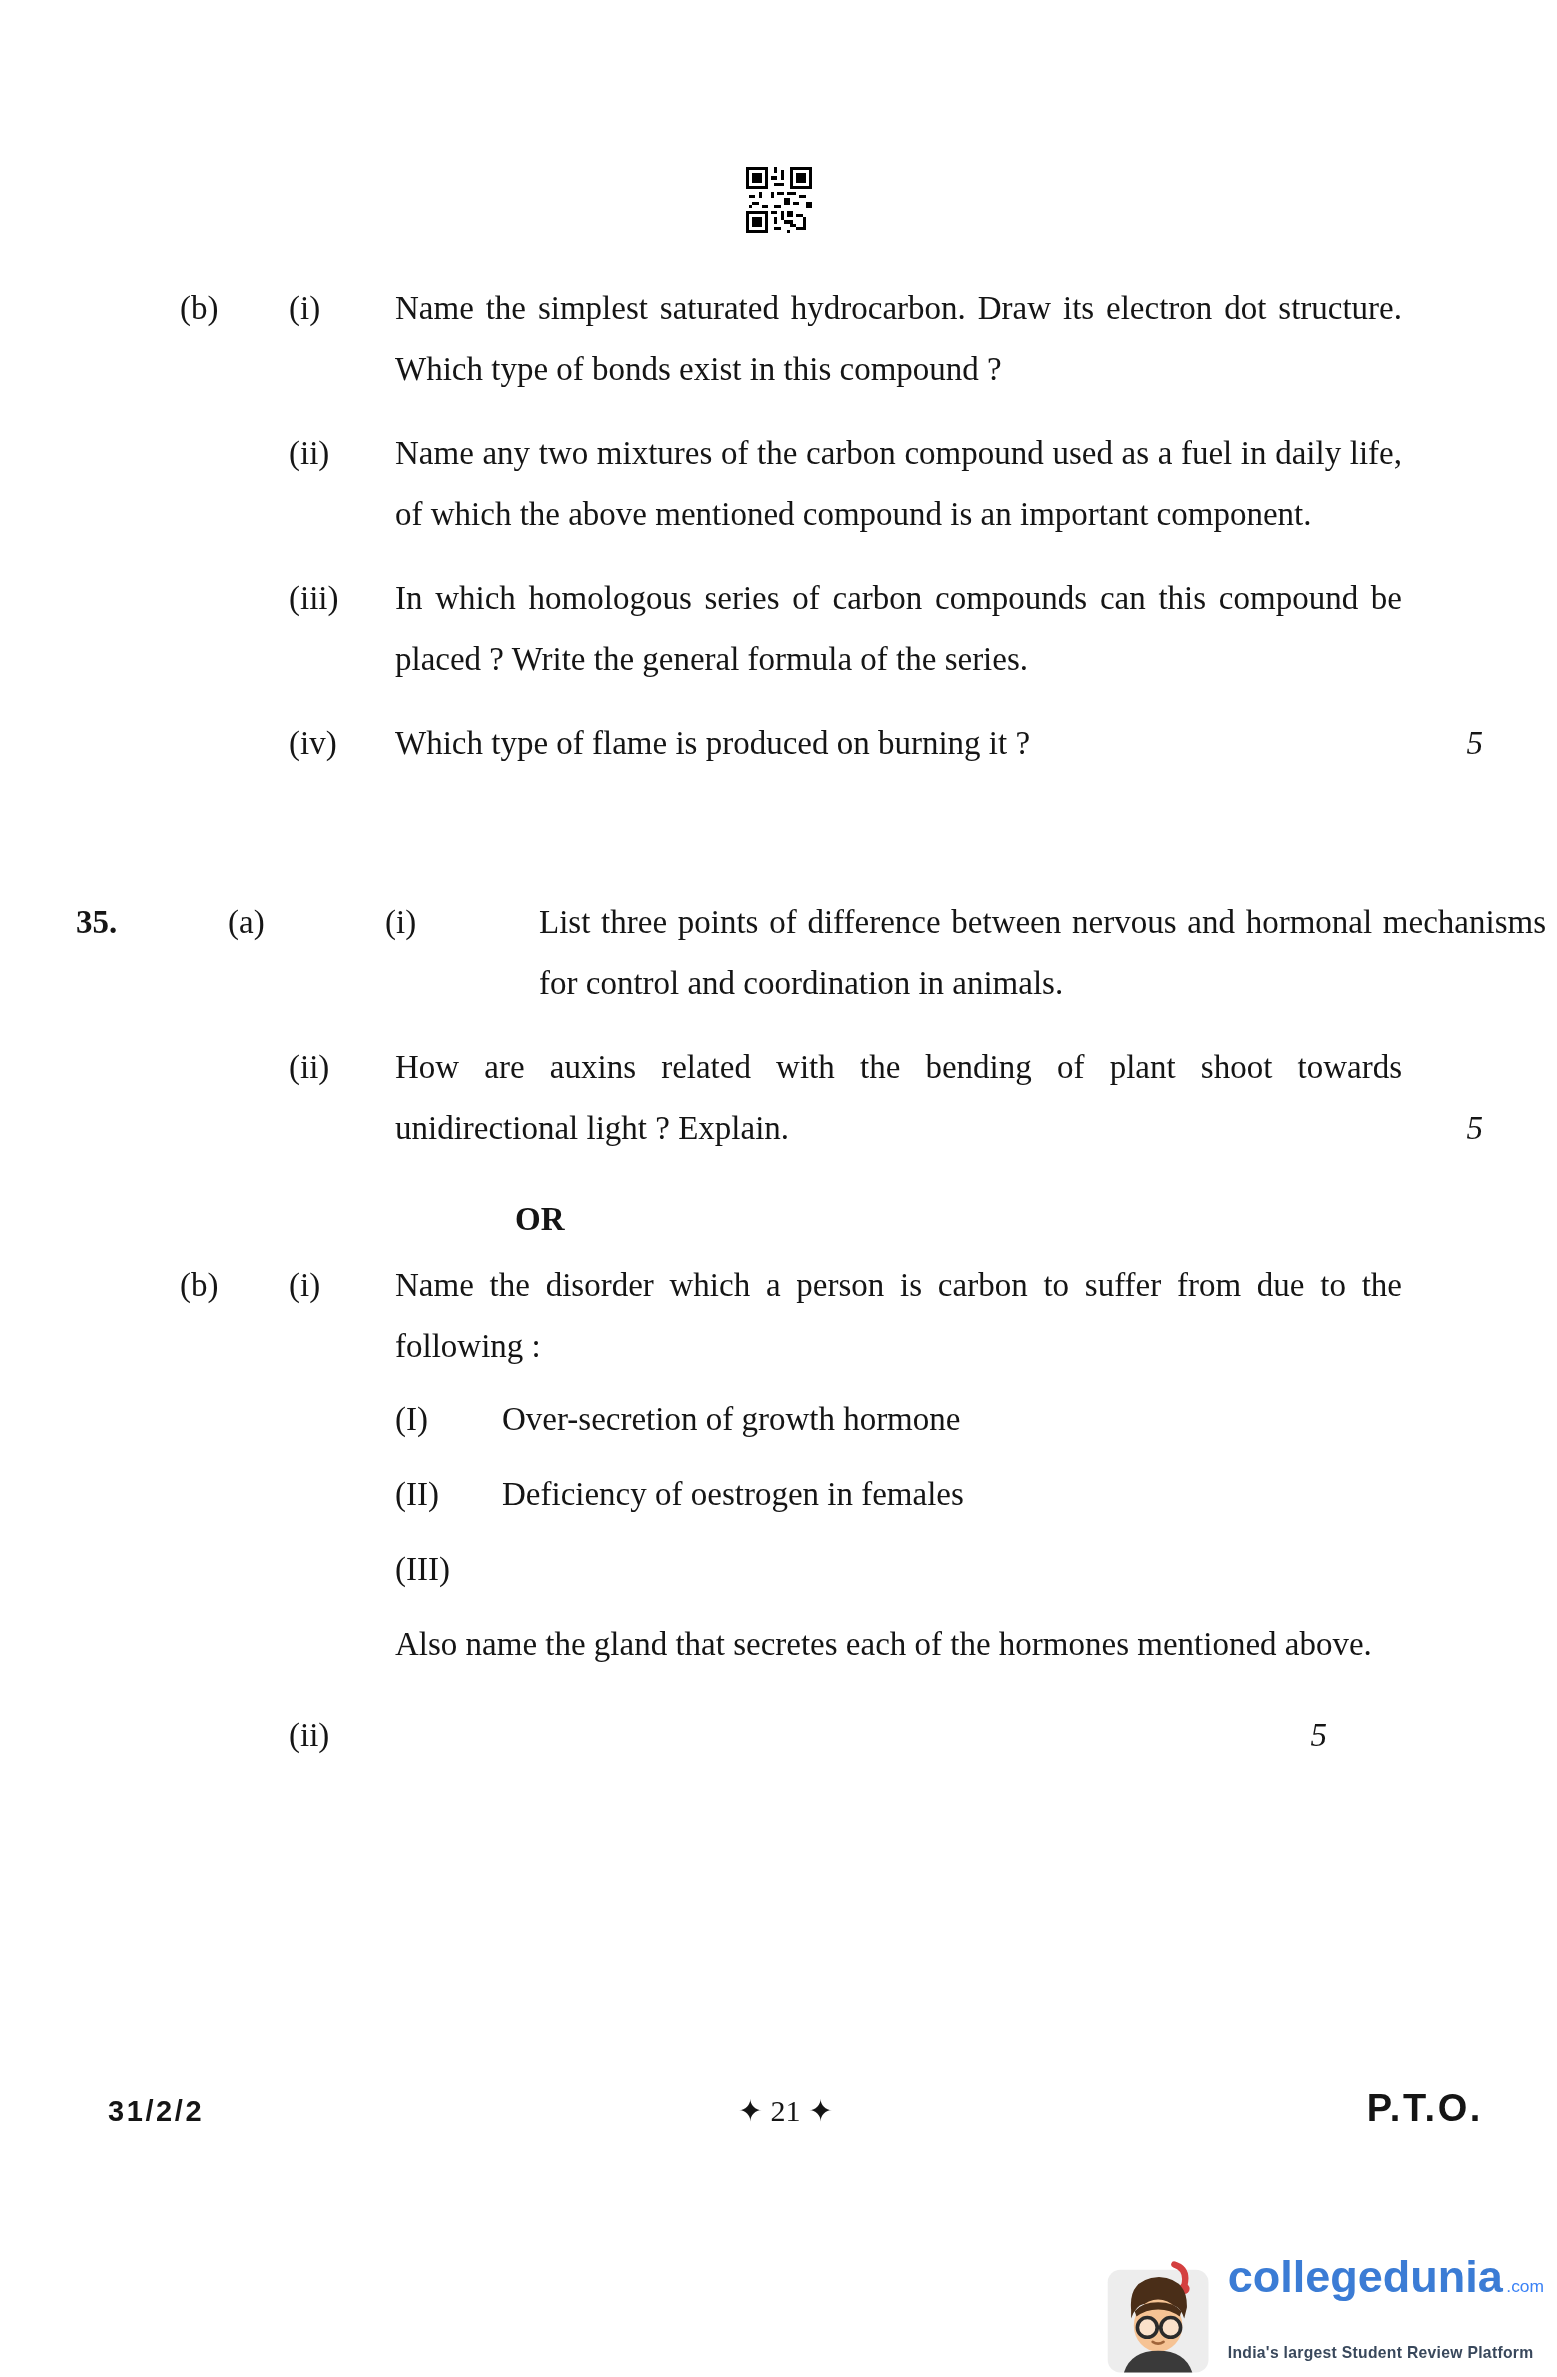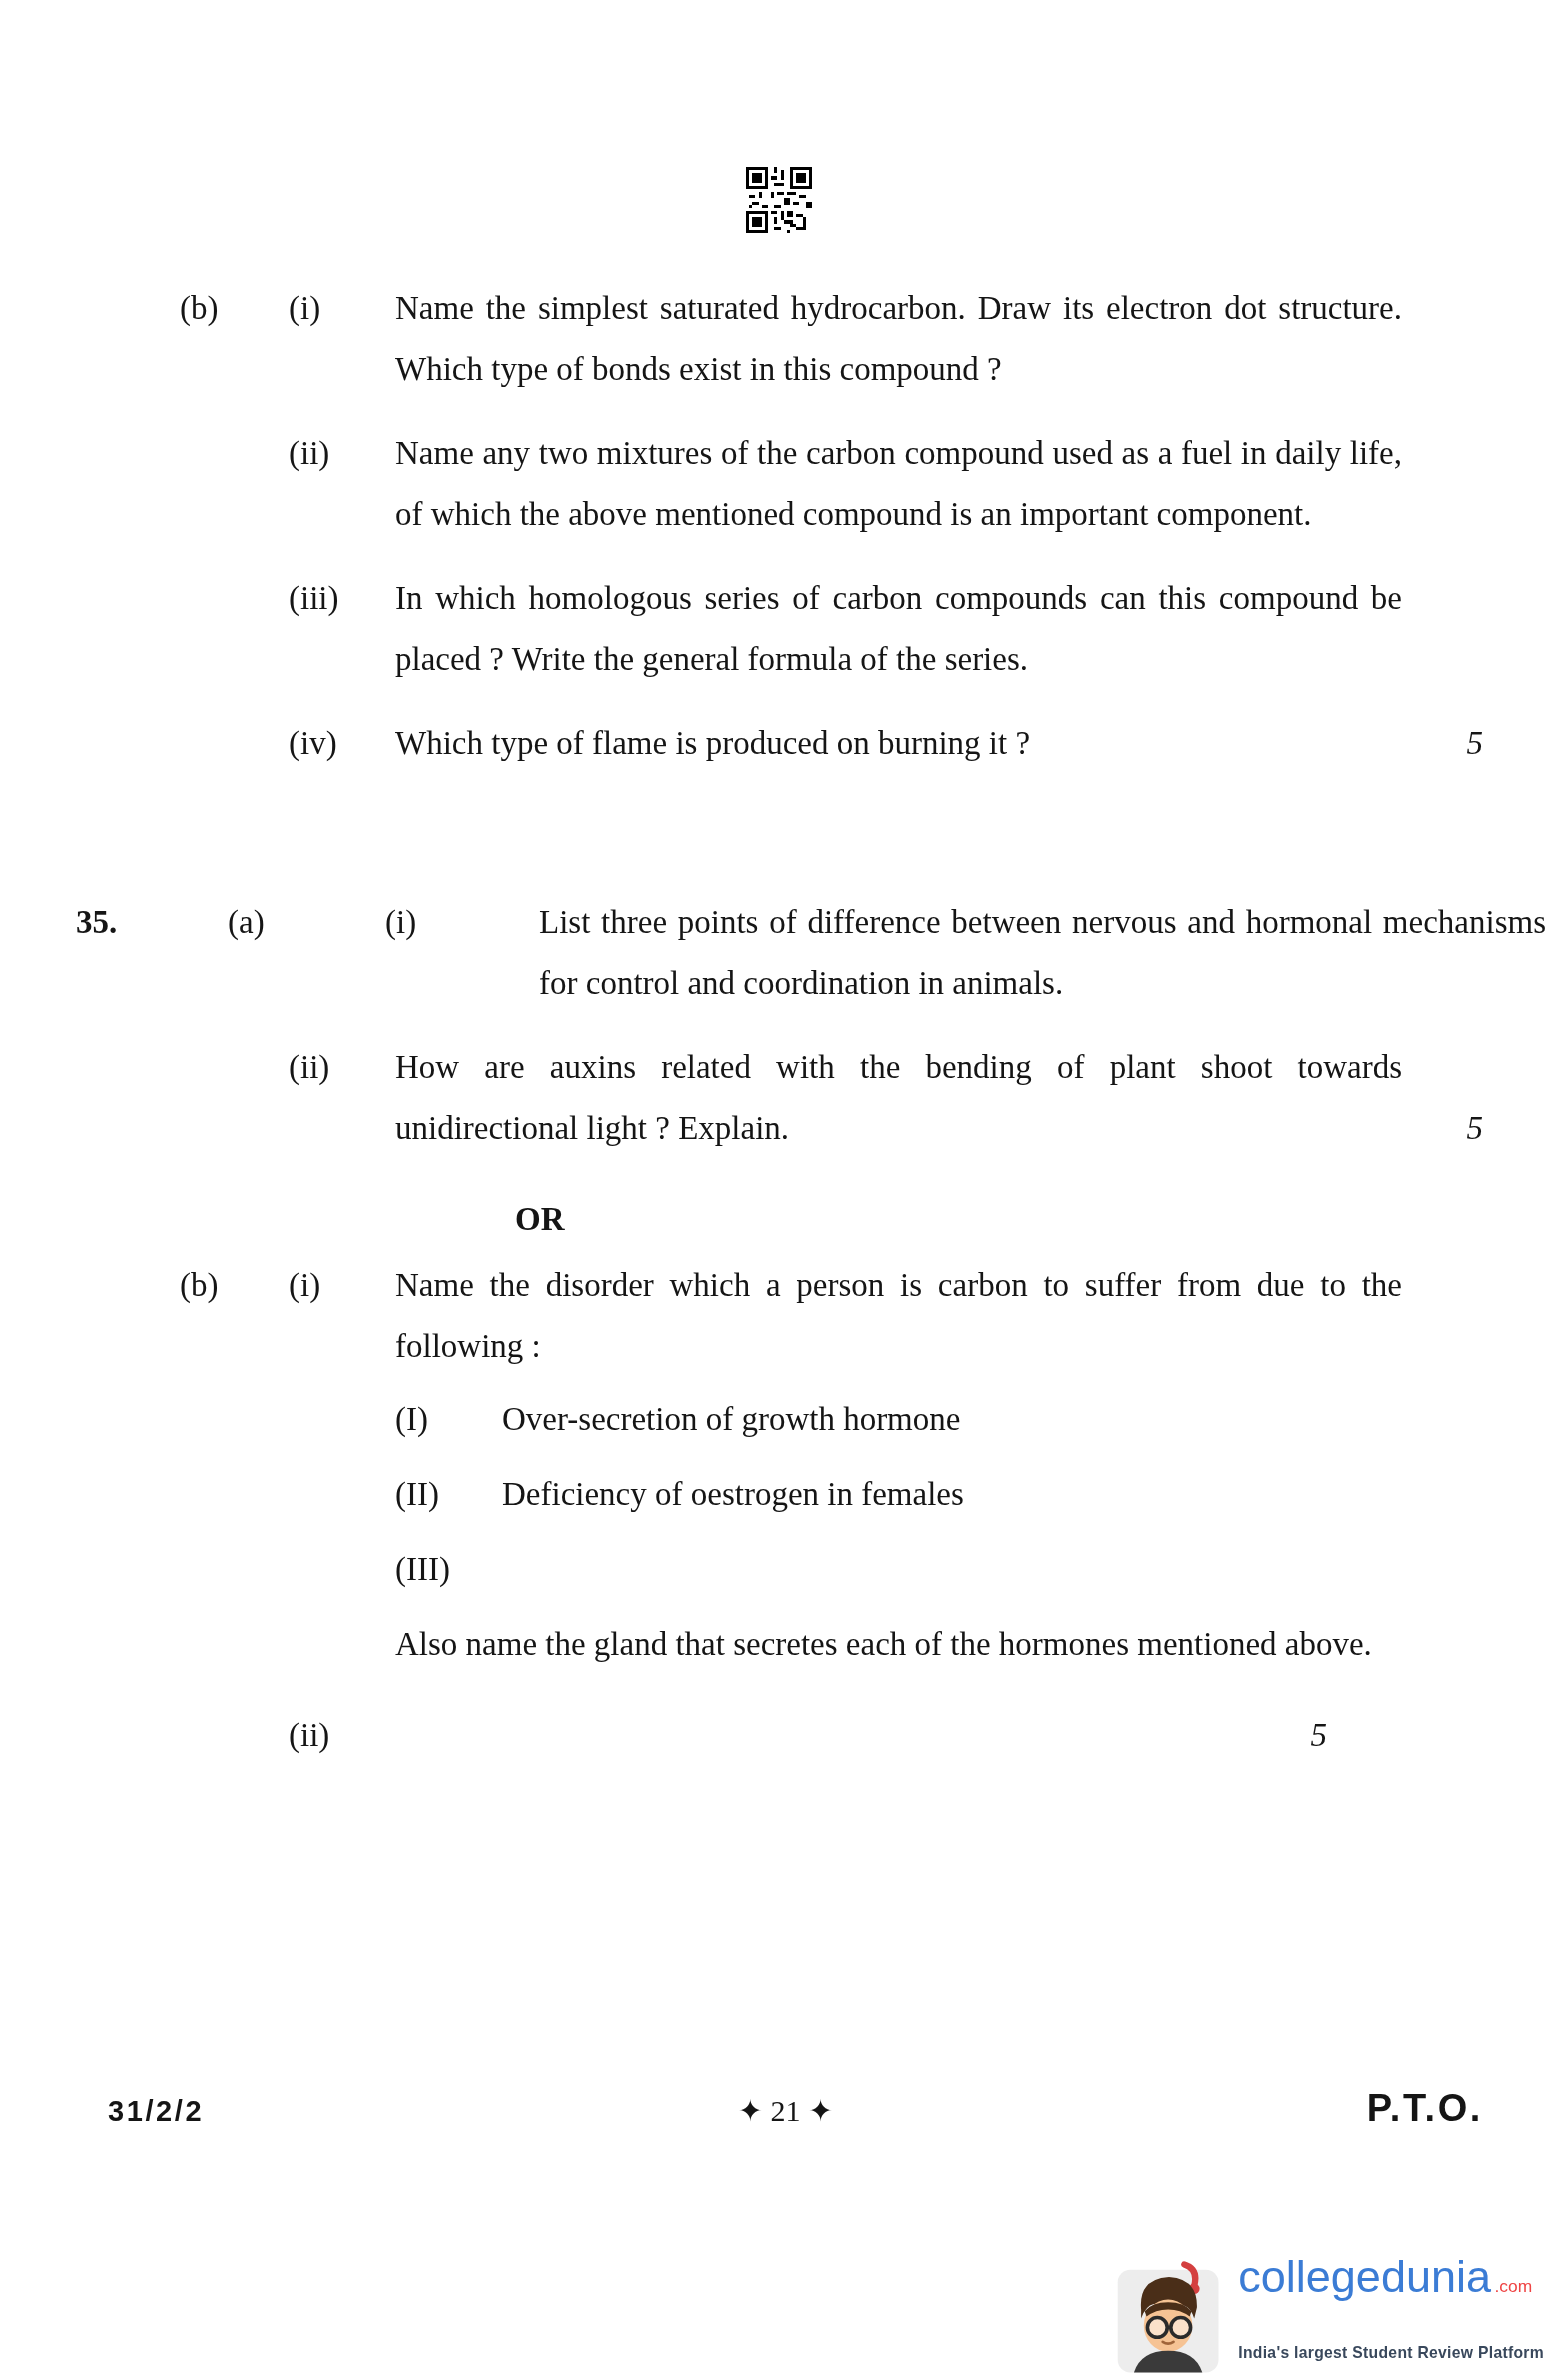--- a/index.html
+++ b/index.html
@@ -85,30 +85,30 @@
     right: 14px;
     display: flex;
     align-items: center;
     gap: 14px;
   }
   .brand .mascot { width: 110px; height: 117px; }
   .brand .brand-text { display: flex; flex-direction: column; }
   .brand .brand-row { display: flex; align-items: baseline; }
   .brand .brand-name {
     font-family: "Liberation Sans", sans-serif;
-    font-weight: normal;
+    font-weight: bold;
     font-size: 45px;
     line-height: 49px;
     color: #3b7cd5;
     letter-spacing: 0px;
   }
   .brand .brand-tld {
     font-family: "Liberation Sans", sans-serif;
     font-size: 17.4px;
-    color: #ef4444;
+    color: #3b82f6;
     margin-left: 3.5px;
   }
   .brand .brand-tagline {
     font-family: "Liberation Sans", sans-serif;
     font-size: 15.7px;
     font-weight: bold;
     color: #39485c;
     margin-top: 5.2px;
     letter-spacing: 0.3px;
   }

